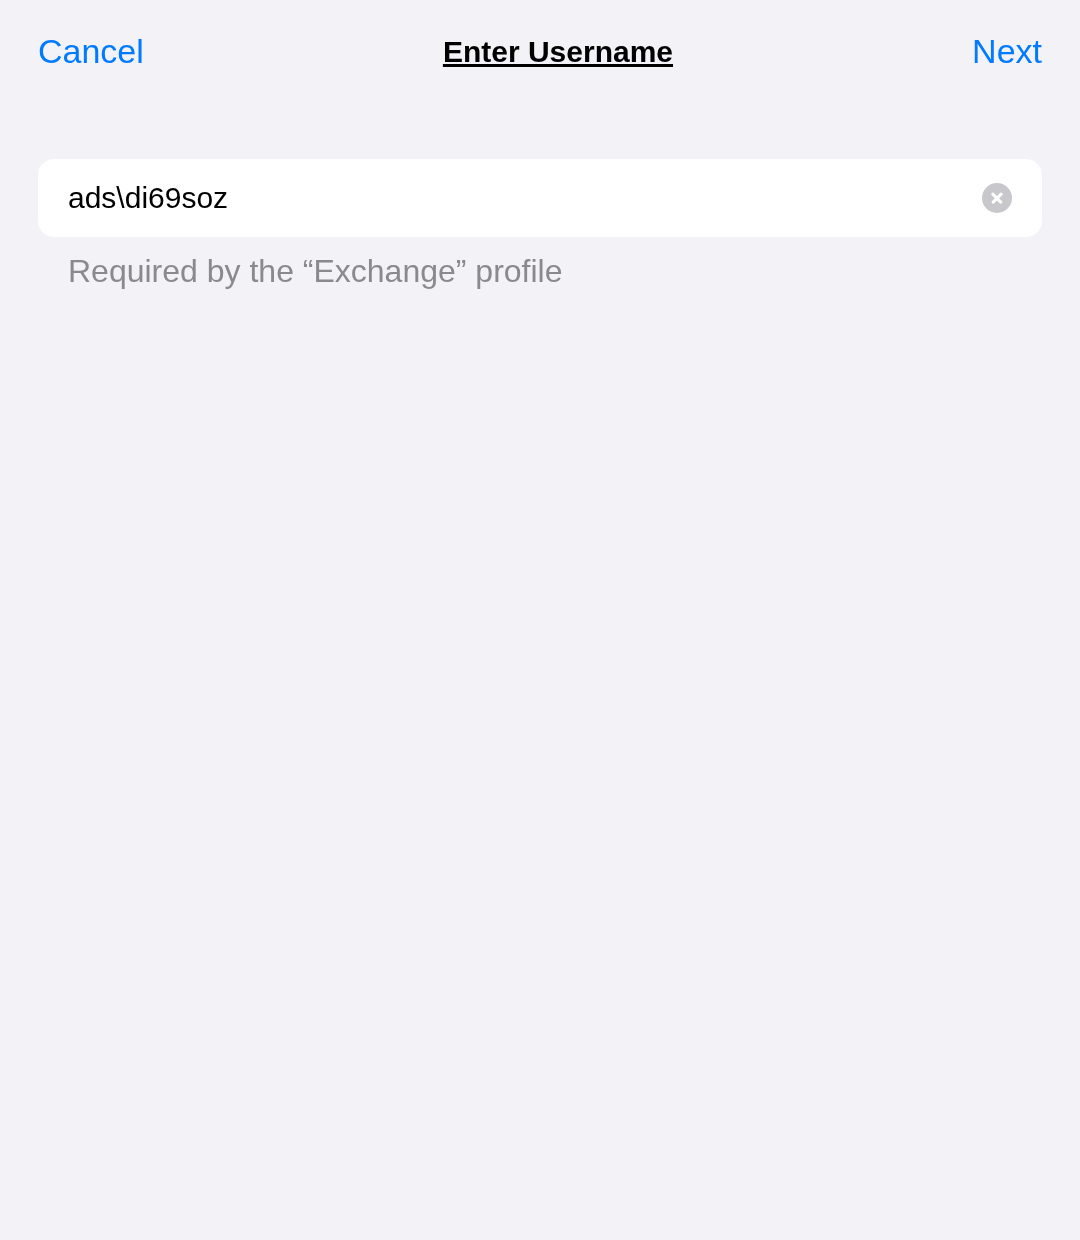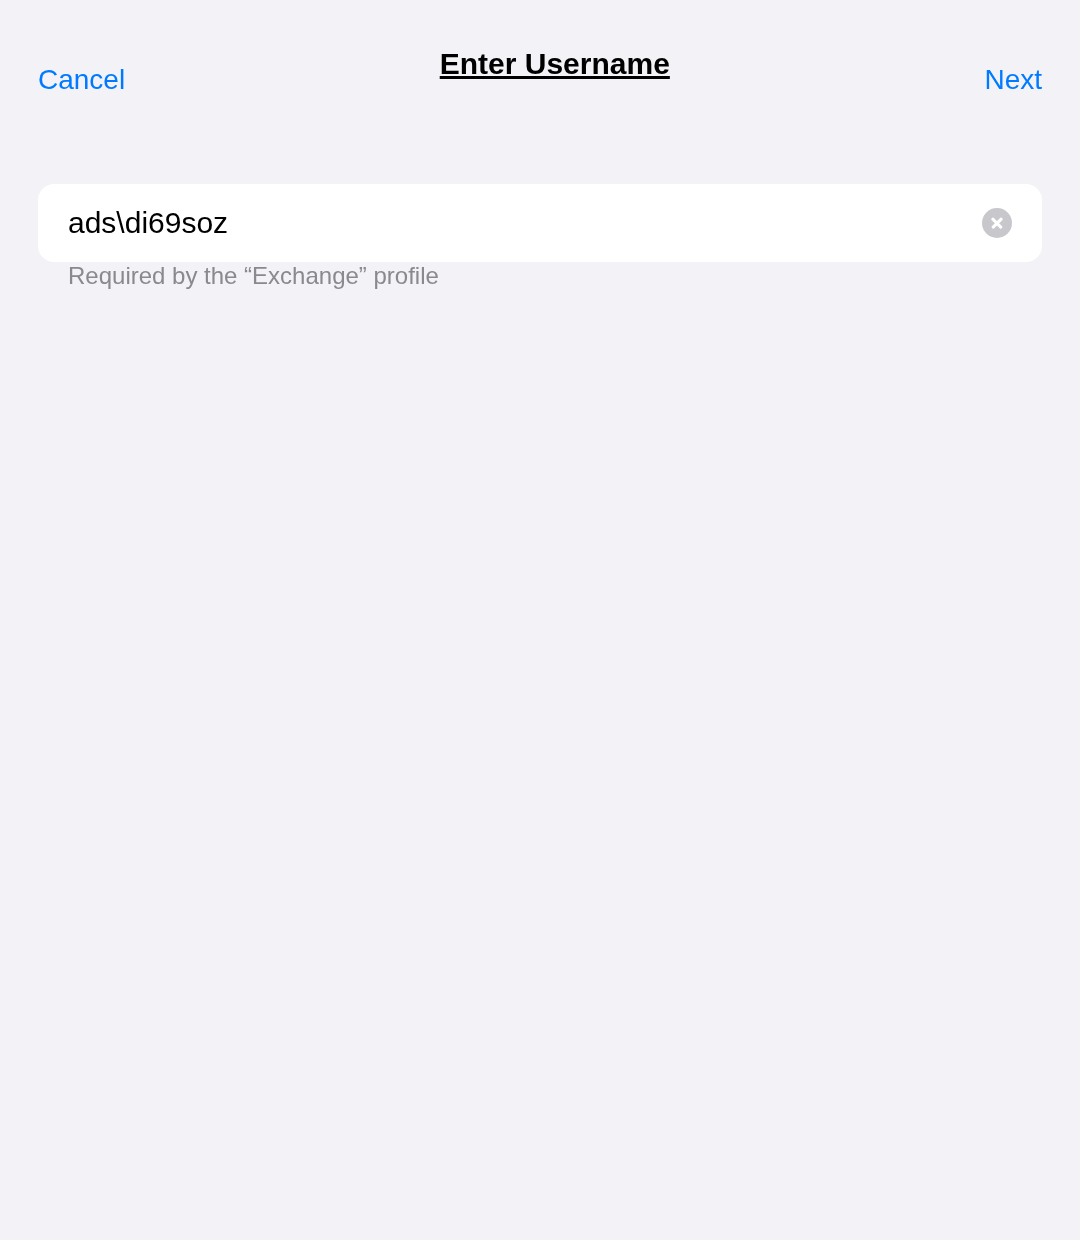--- a/index.html
+++ b/index.html
@@ -22,26 +22,25 @@
       display: flex;
       justify-content: space-between;
       align-items: center;
       padding: 32px 38px 28px 38px;
     }
     
     .header-button {
       background: none;
       border: none;
       color: #007aff;
-      font-size: 28px;
+      font-size: 34px;
       font-family: inherit;
       cursor: pointer;
       font-weight: 400;
       padding: 0;
-      margin-top: 32px;
     }
     
     .header-title {
       font-size: 30px;
       font-weight: 600;
       color: #000;
       text-align: center;
       flex: 1;
       text-decoration: underline;
     }
@@ -114,22 +113,23 @@
     
     .clear-icon::before {
       transform: translate(-50%, -50%) rotate(45deg);
     }
     
     .clear-icon::after {
       transform: translate(-50%, -50%) rotate(-45deg);
     }
     
     .footer-text {
-      font-size: 24px;
+      font-size: 32px;
       color: #8a8a8e;
+      margin-top: 16px;
       padding-left: 30px;
     }
   </style>
 </head>
 <body>
 
 <div class="header">
   <button class="header-button">Cancel</button>
   <div class="header-title">Enter Username</div>
   <button class="header-button">Next</button>

